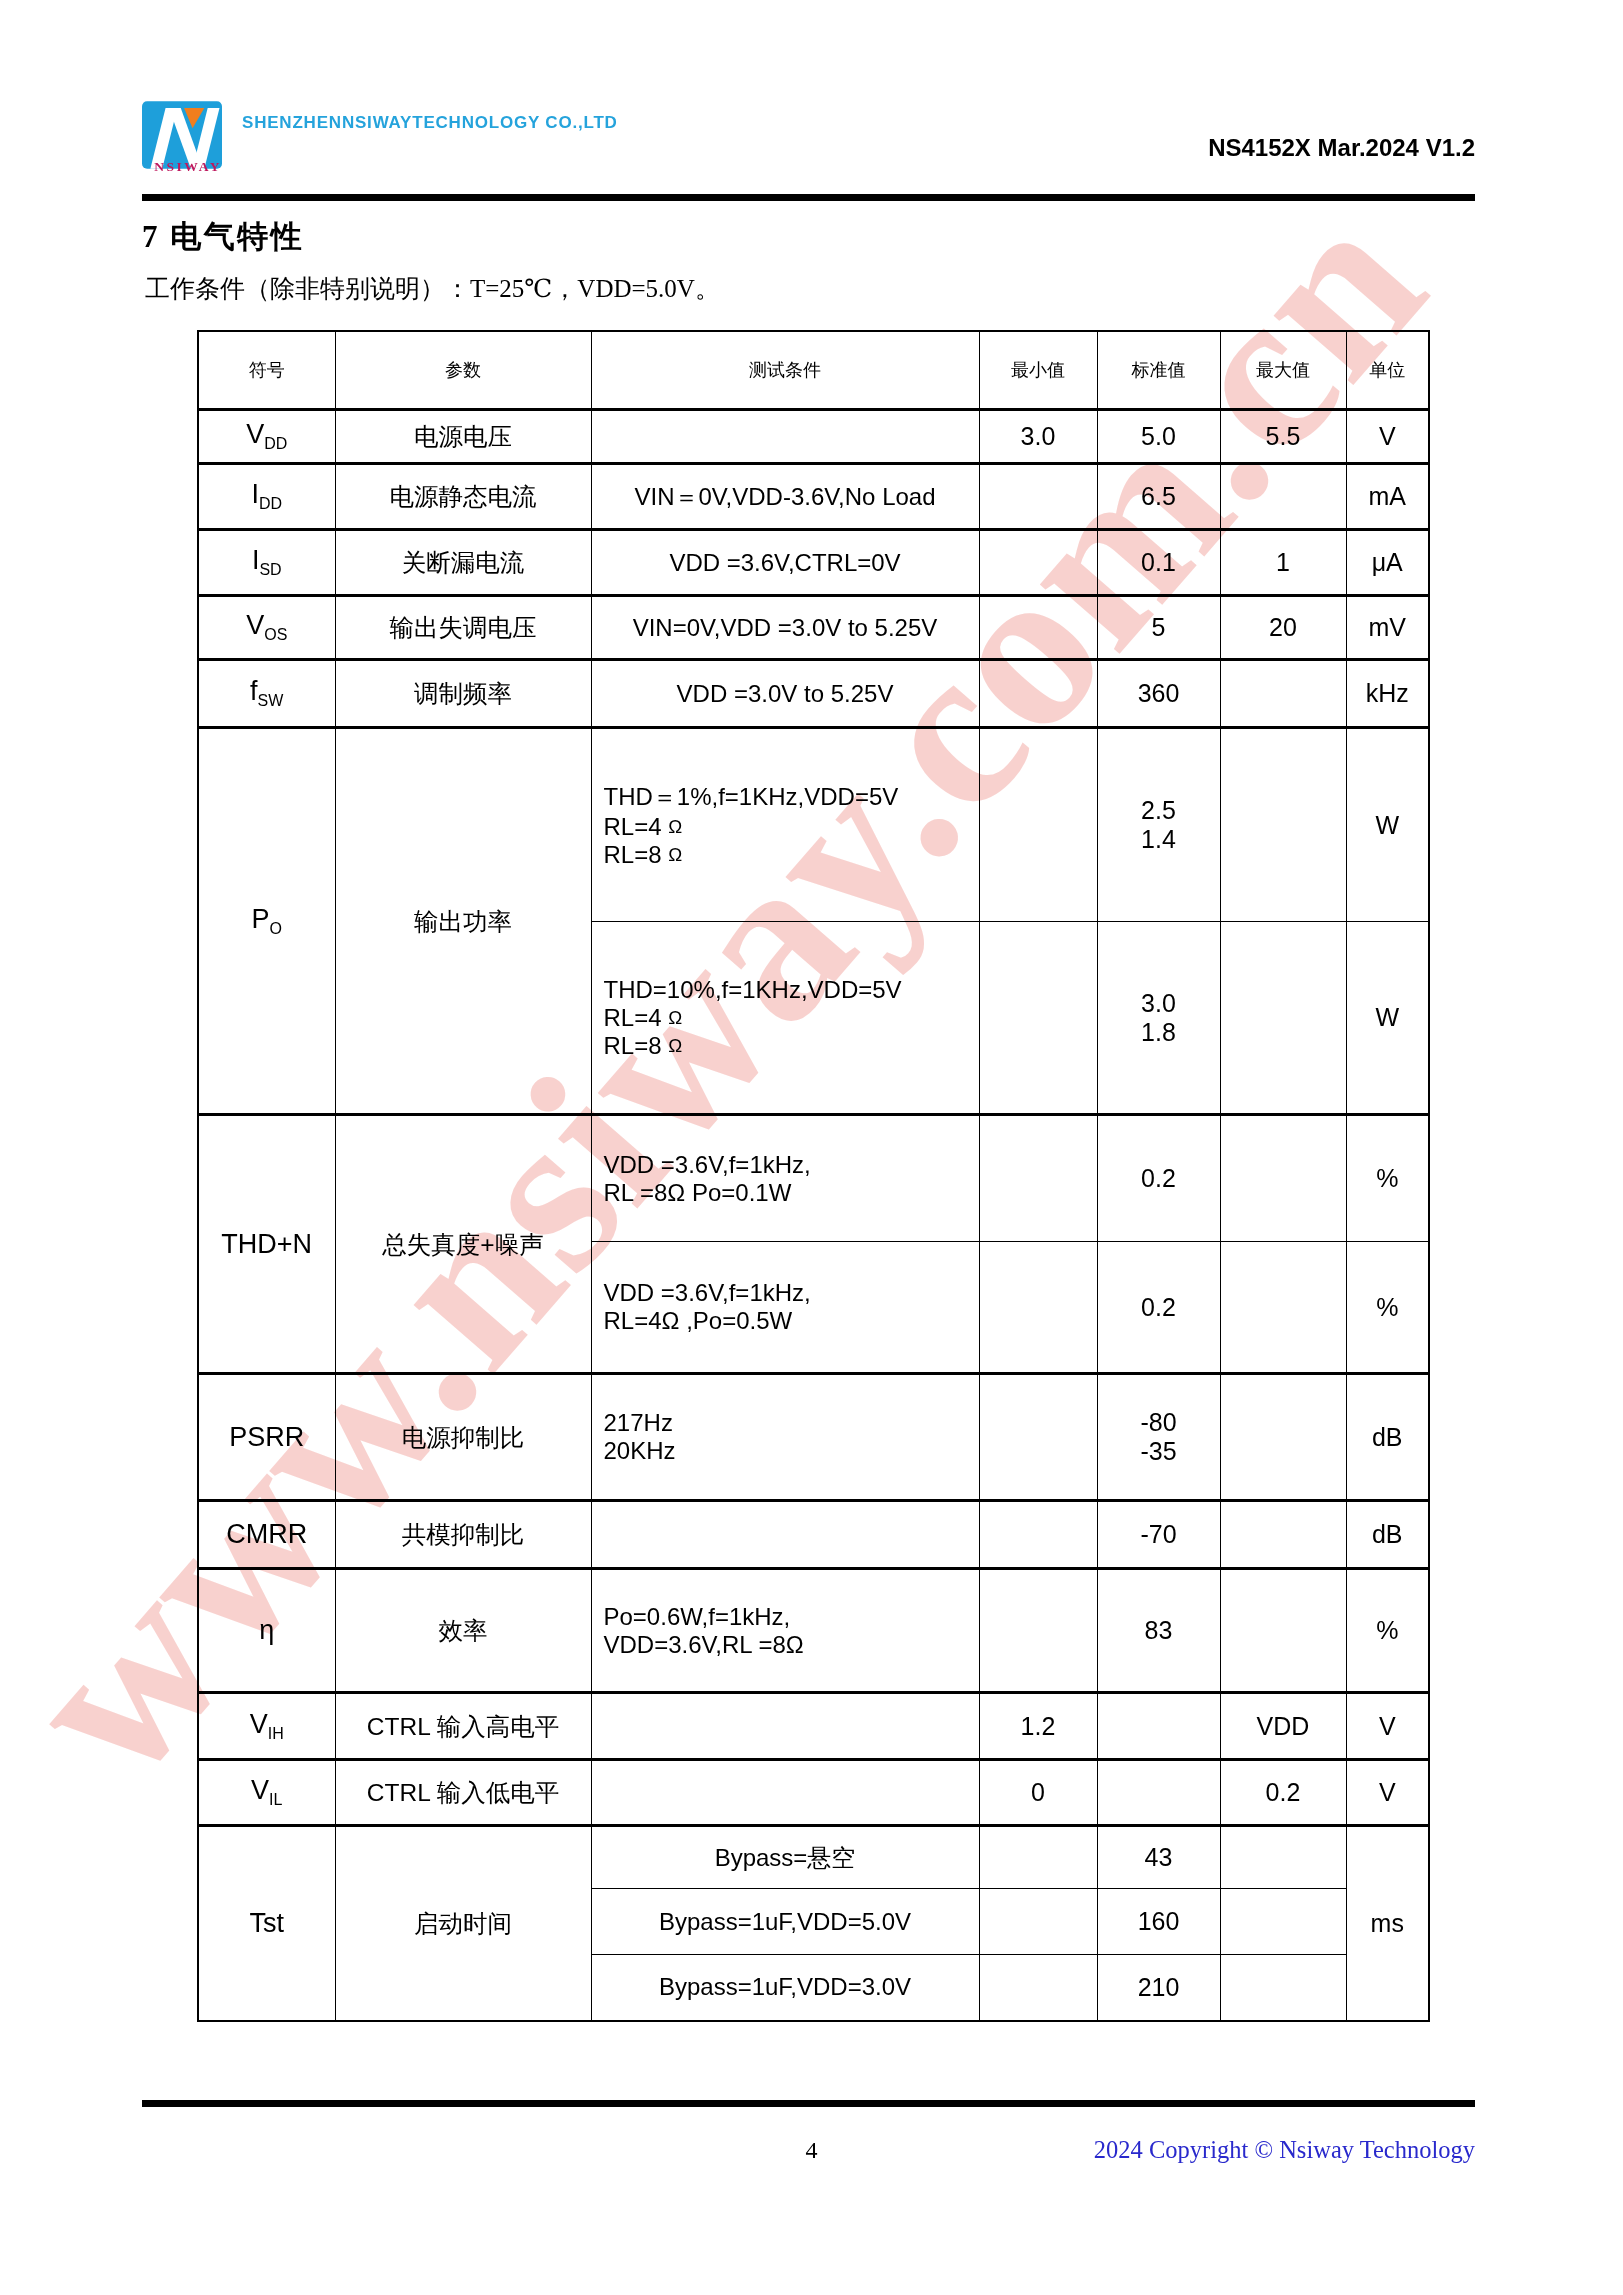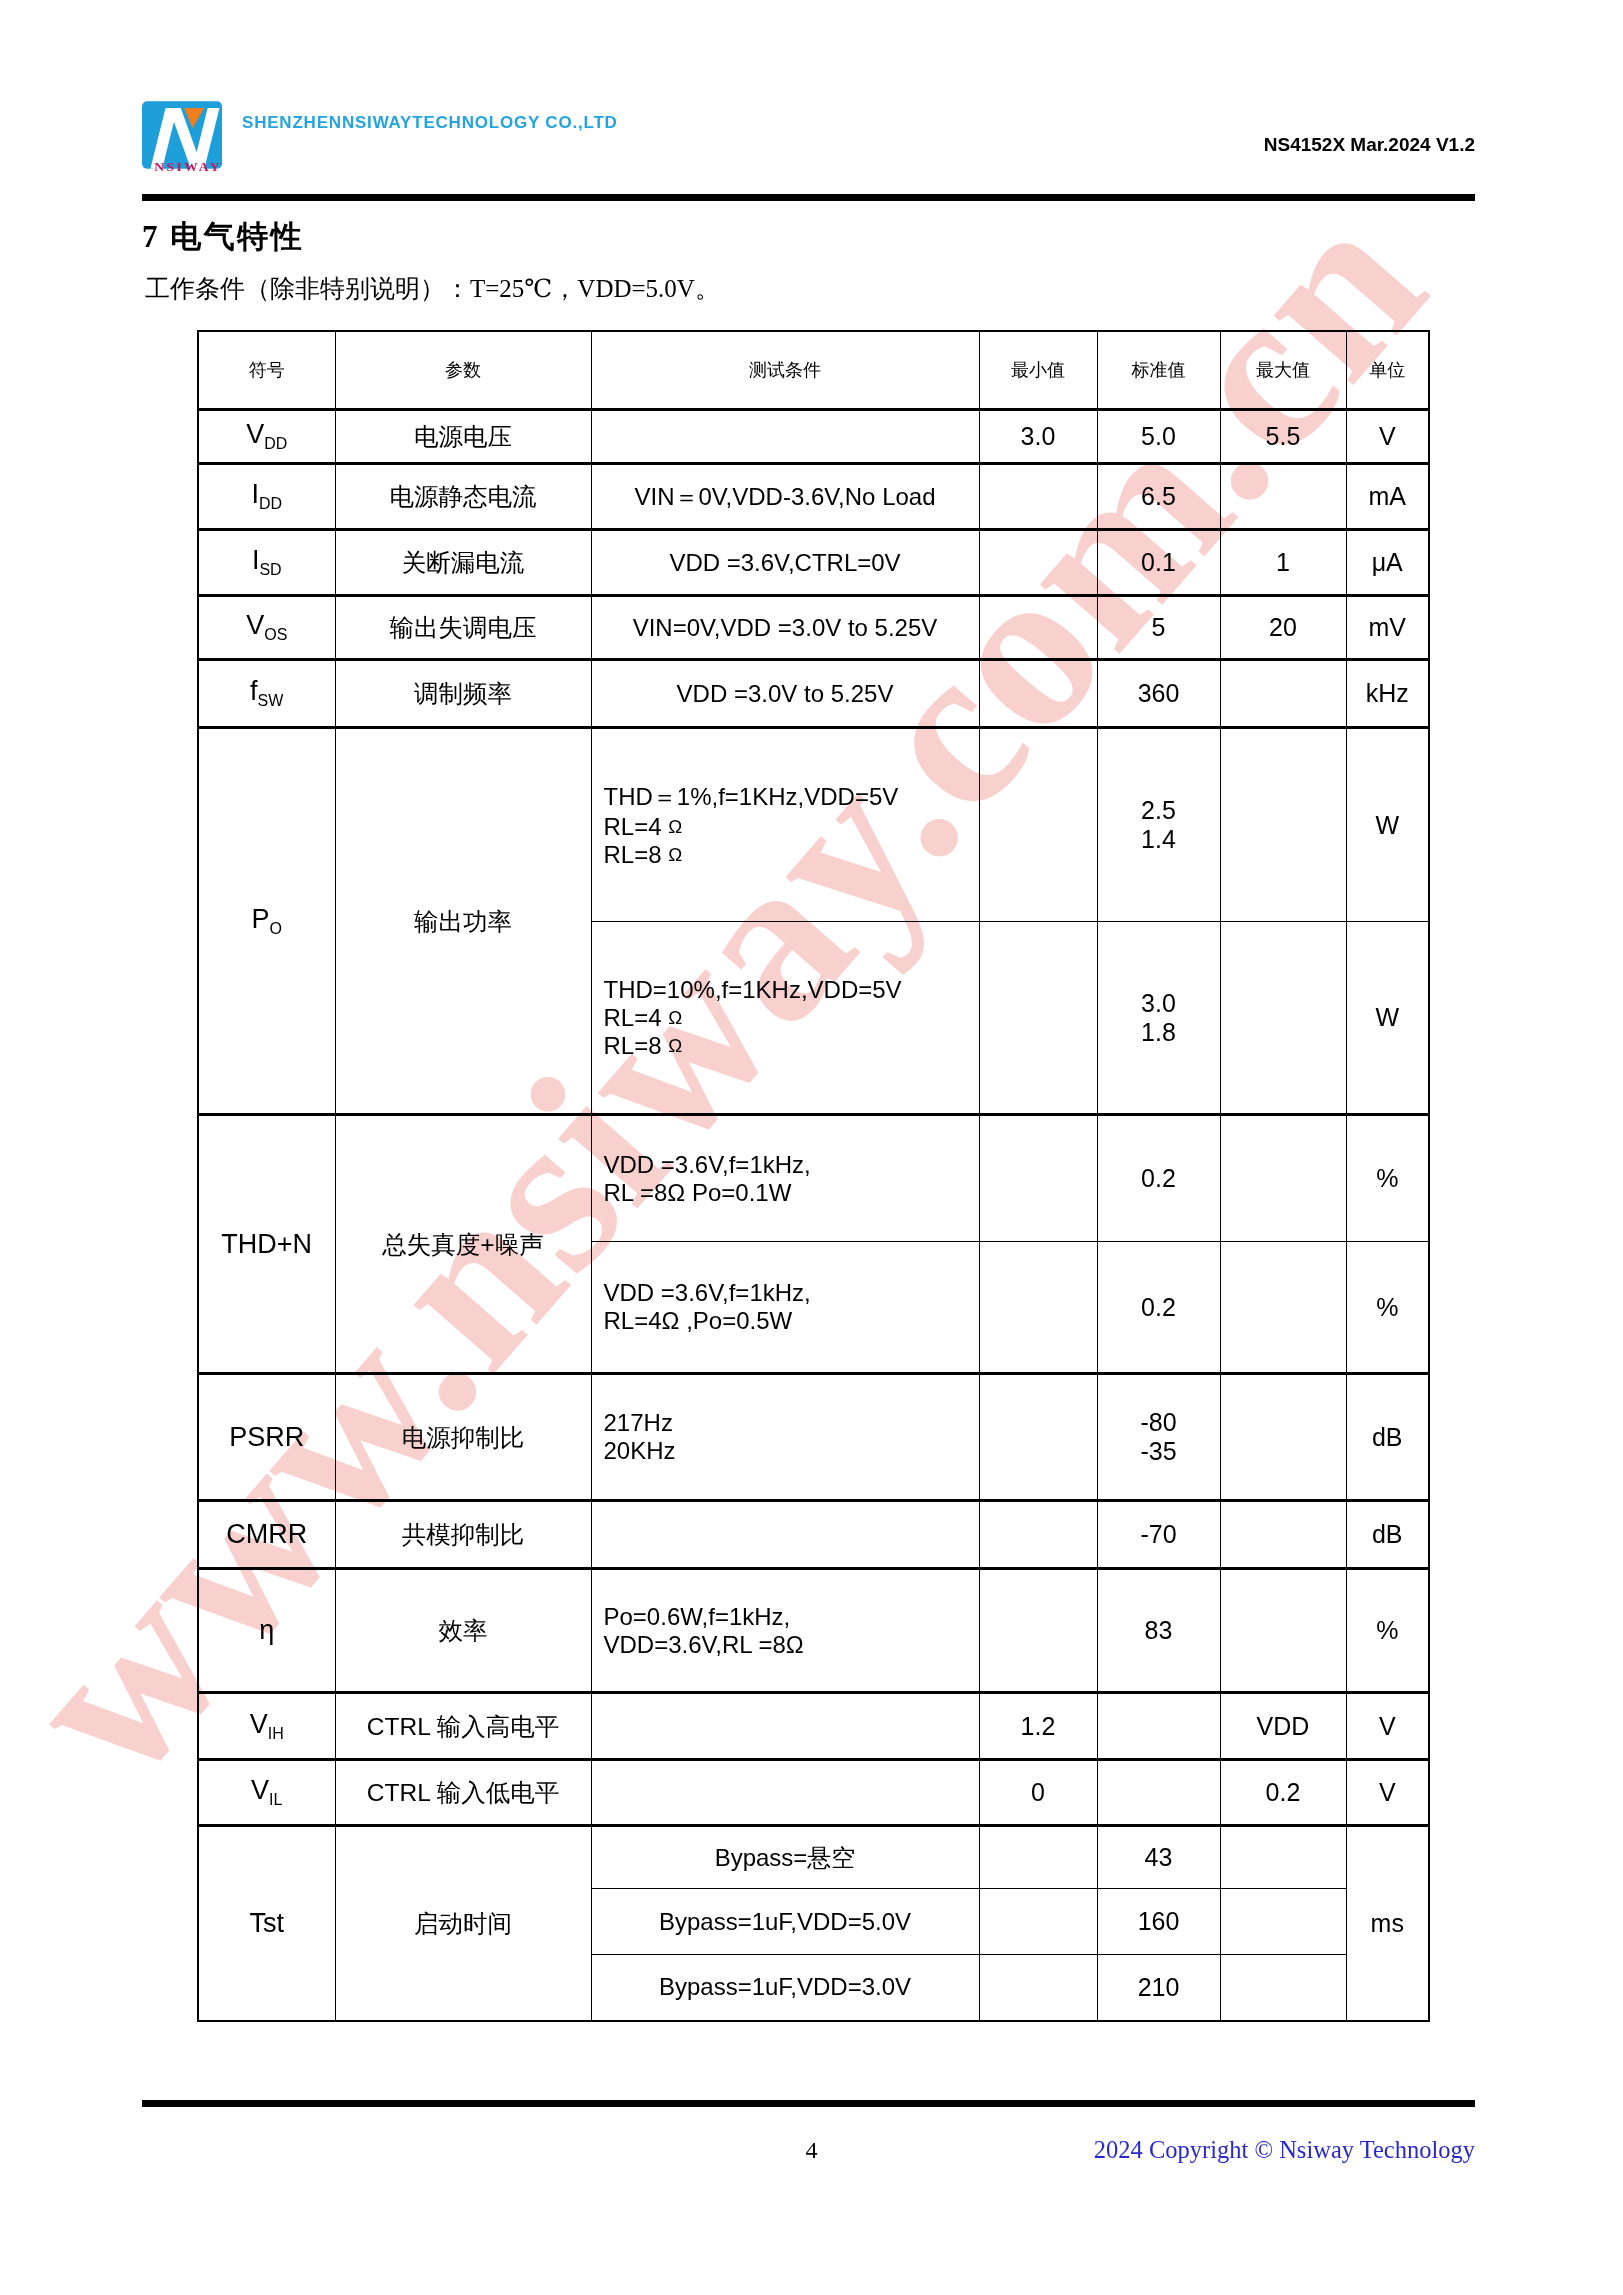--- a/index.html
+++ b/index.html
@@ -18,21 +18,21 @@
     color:rgba(247,201,198,0.85); z-index:0; letter-spacing:1.7px;
   }
   
   .logo-block { position:absolute; left:142px; top:101px; width:85px; z-index:1; }
   .brand-text { width:80px; text-align:right; font-family:"Liberation Serif",serif;
     font-size:13.5px; letter-spacing:2.5px; color:#be185d; margin-top:-13.5px; font-weight:bold; }
   .company { position:absolute; left:242px; top:108px; z-index:1; }
   .company-cn { font-size:36px; font-weight:bold; color:#25A3DC; letter-spacing:1.7px; }
   .company-en { font-size:17px; font-weight:bold; color:#25A3DC; margin-top:5px; letter-spacing:0.8px; }
   .doc-ref { position:absolute; right:148px; top:134px; z-index:1;
-    font-size:19px; font-weight:bold; color:#000;margin-left:26px; }
+    font-size:24px; font-weight:bold; color:#000;margin-left:26px; }
   .hrule { position:absolute; left:142px; top:194px; width:1333px; height:6.8px; background:#000; z-index:1; }
   
   .sec-title { position:absolute; left:142px; top:216px; z-index:1;
     font-family:"Liberation Serif","DejaVu Serif",serif;
     font-size:31px; font-weight:bold; letter-spacing:2.5px; }
   .cond-line { position:absolute; left:145px; top:272px; z-index:1;
     font-family:"Liberation Serif","DejaVu Serif",serif; font-size:25px; }
   
   .table-wrap { position:absolute; left:197px; top:330px; z-index:1; }
   table.spec { border-collapse:collapse; table-layout:fixed; width:1231px; background:transparent;

